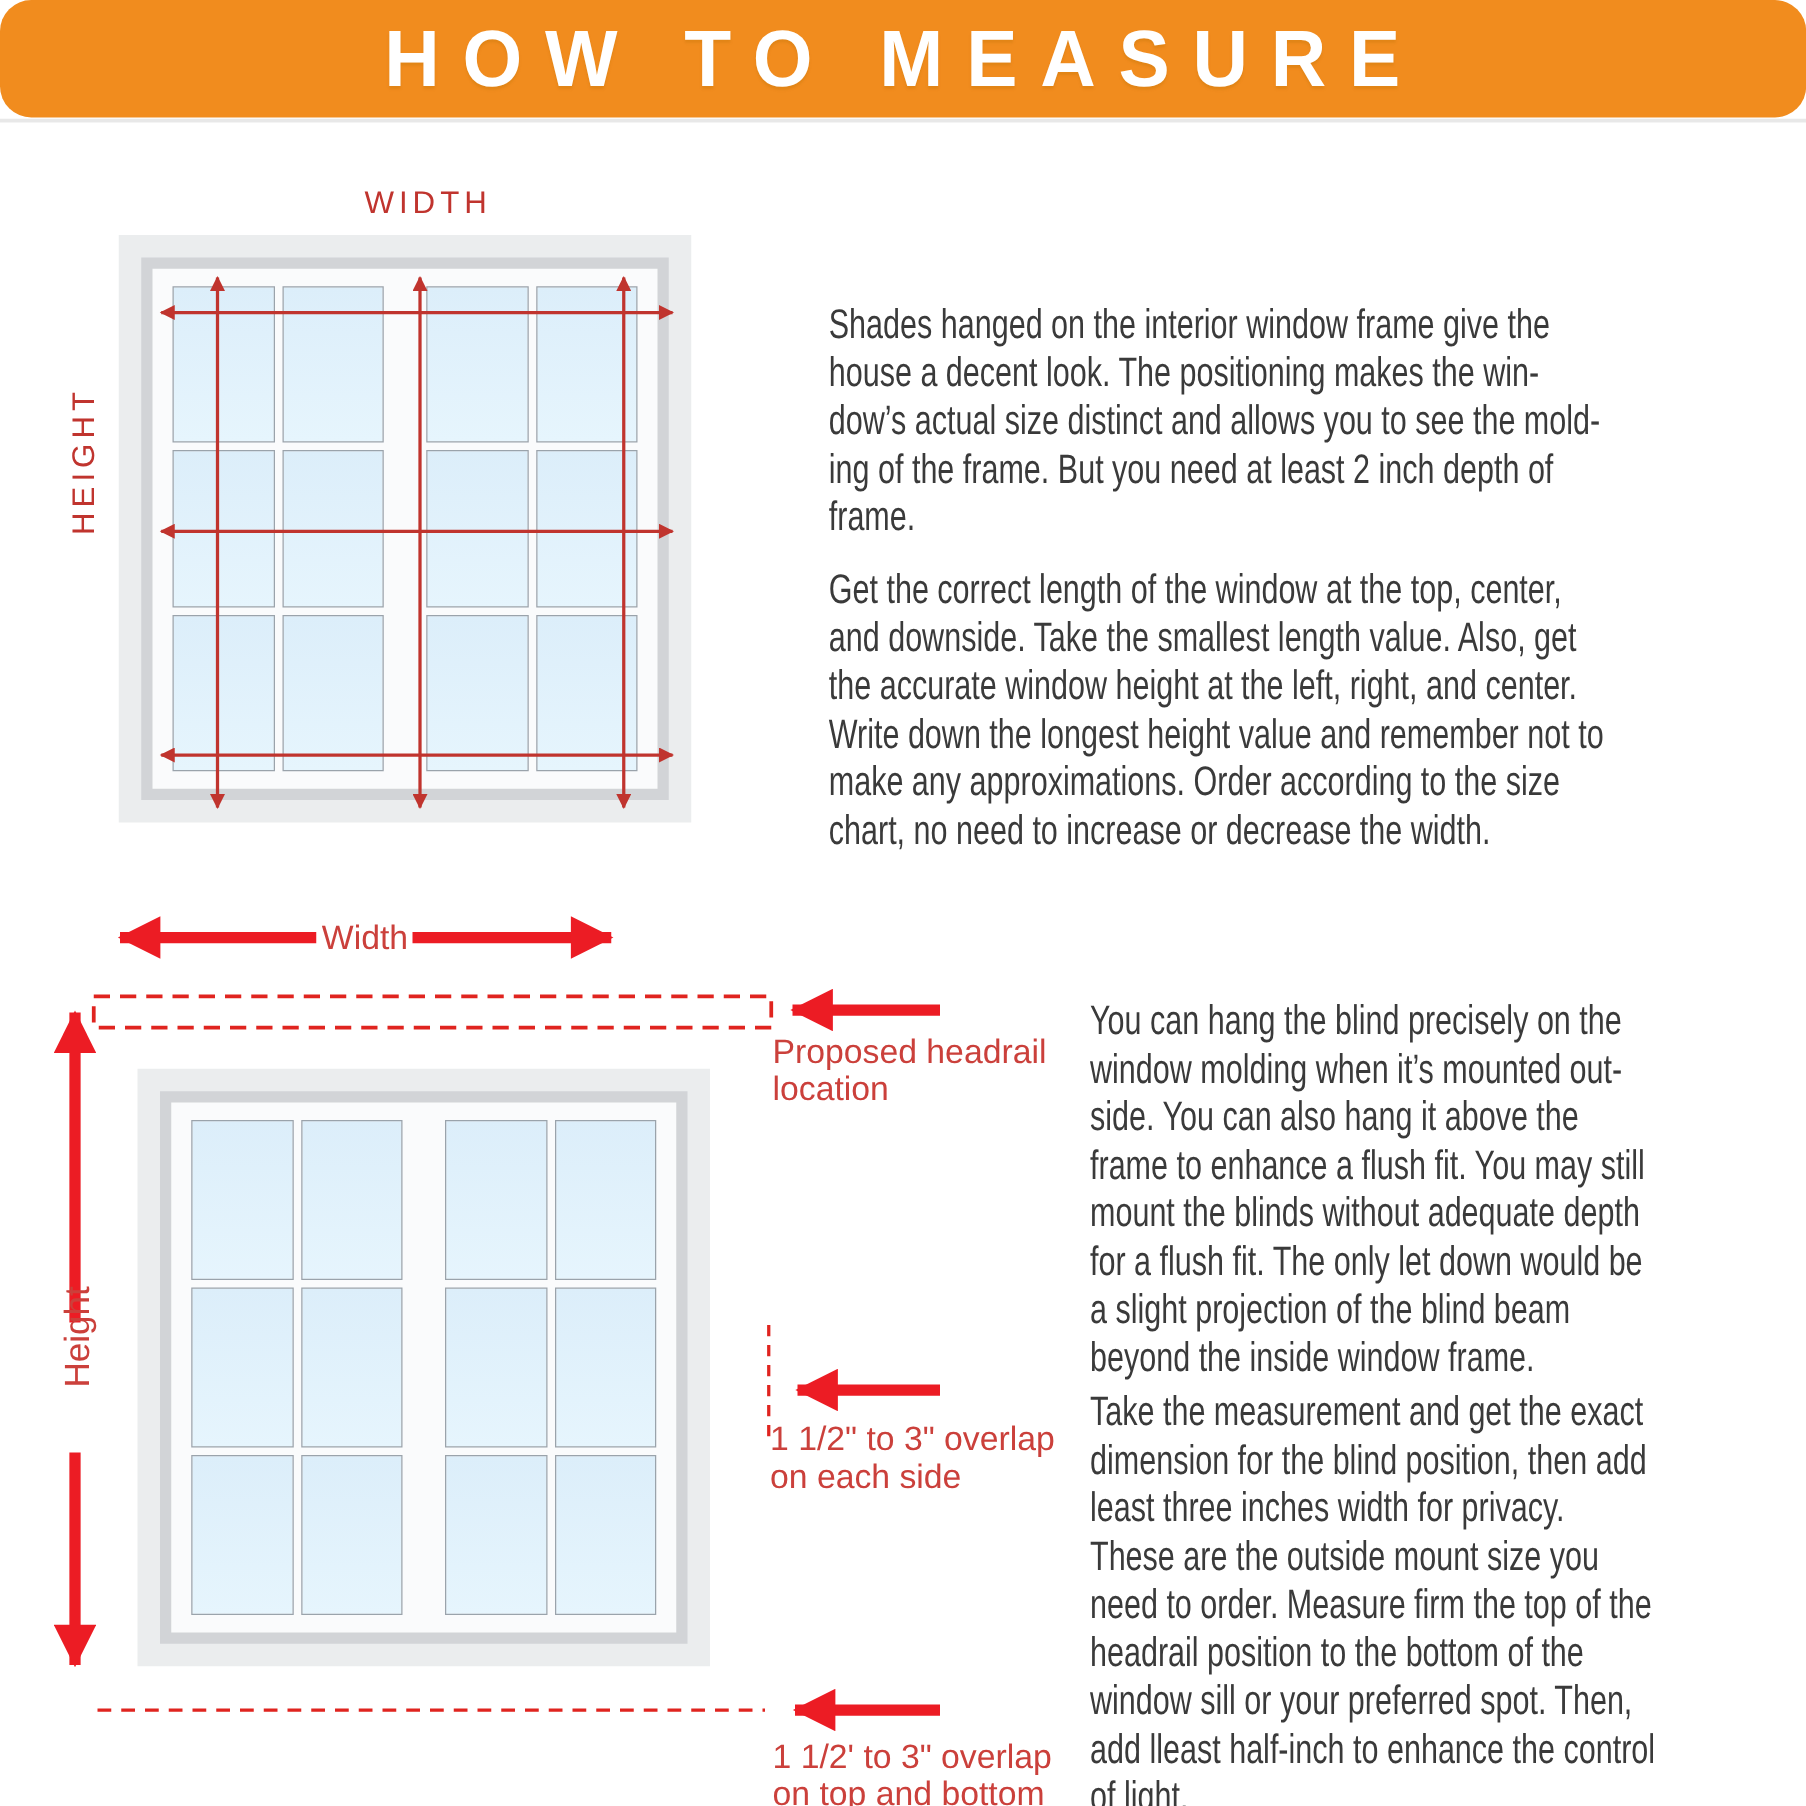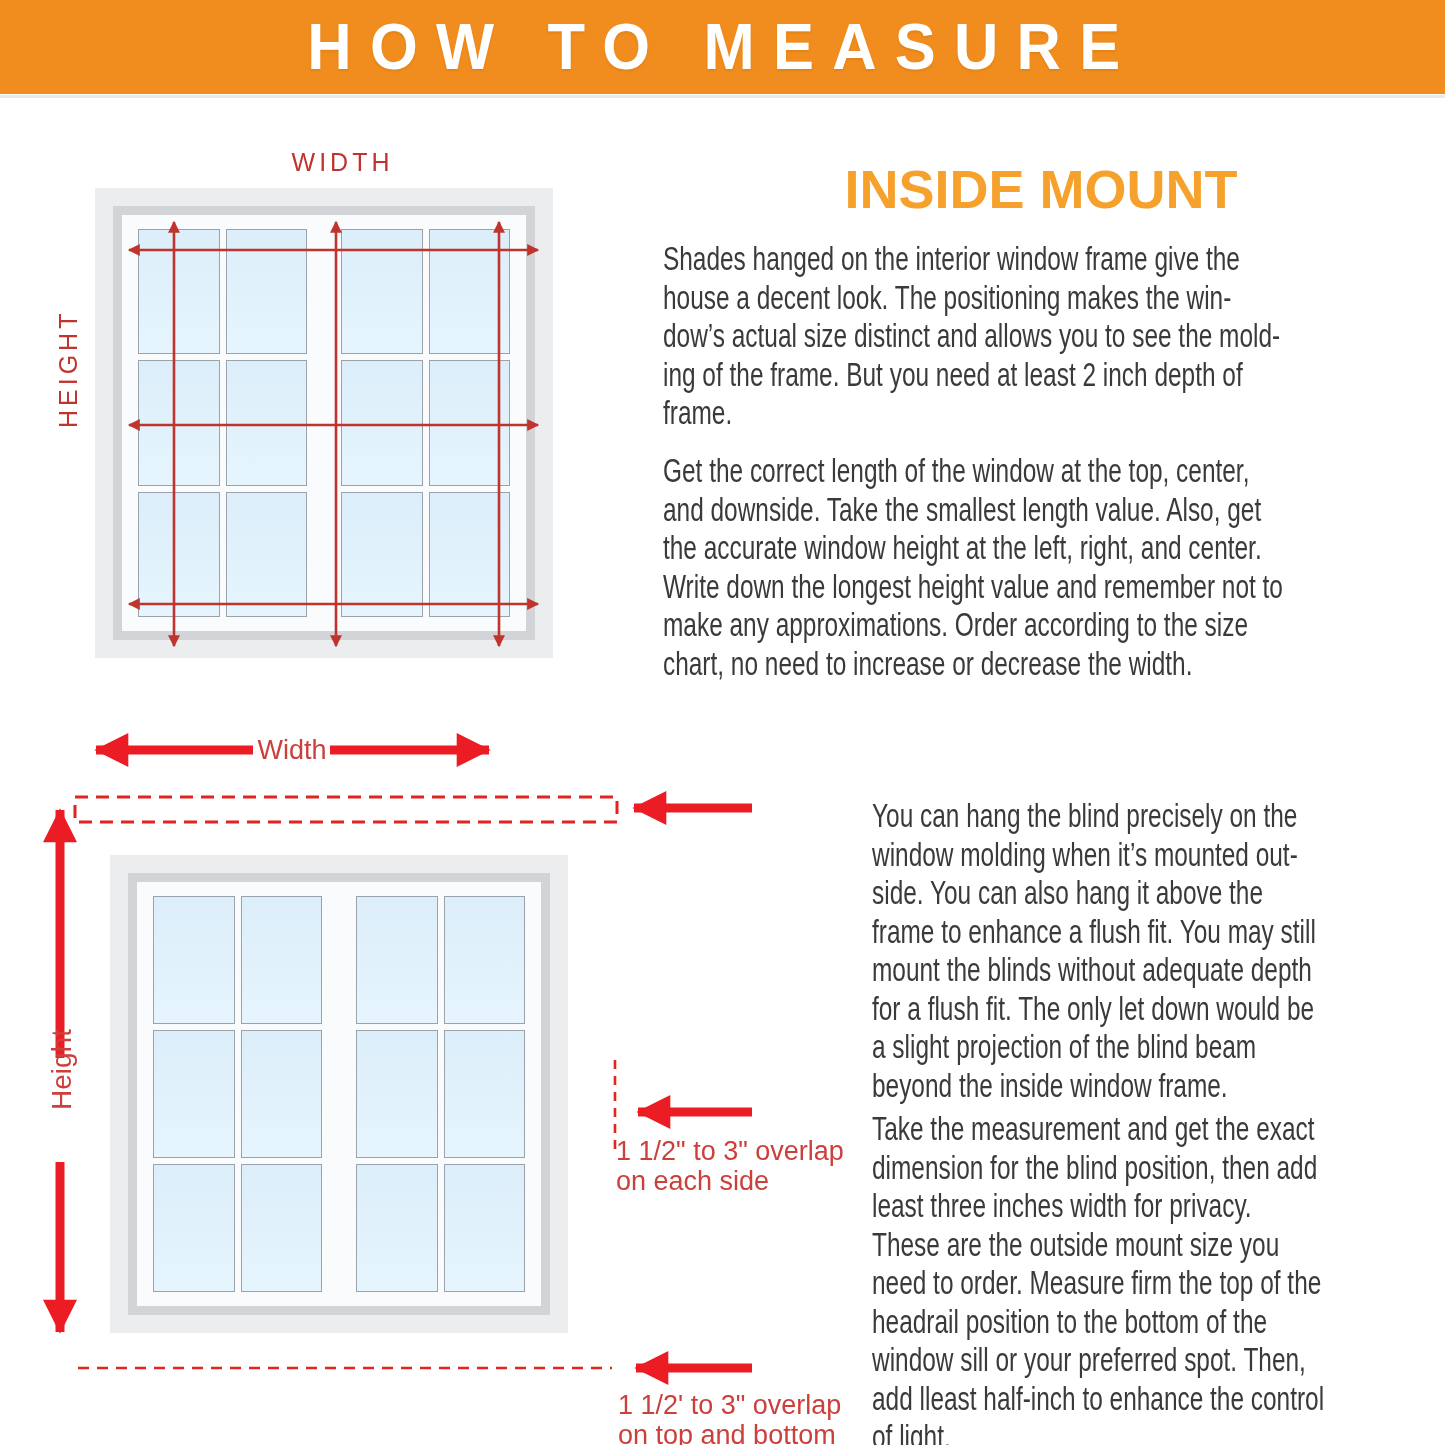--- a/index.html
+++ b/index.html
@@ -2,21 +2,21 @@
 <html><head>
 <meta charset="utf-8">
 <style>
   html,body{margin:0;padding:0;background:#fff;}
   #canvas{position:relative;width:1445px;height:1445px;background:#fff;overflow:hidden;
           font-family:"Liberation Sans","DejaVu Sans",sans-serif;}
   .abs{position:absolute;}
 
   
   .banner{left:0;top:0;width:1445px;height:94px;background:#f18c1e;
-          display:flex;align-items:center;justify-content:center;}
+          display:flex;align-items:center;justify-content:center;border-radius:25px;}
   .banner-title{color:#ffffff;font-size:64px;font-weight:700;letter-spacing:19px;
                 white-space:nowrap;transform:scaleX(.96);text-shadow:0 2px 2px rgba(180,110,0,.25);}
   .banner-edge{left:0;top:95px;width:1445px;height:3px;background:#dcdcdc;opacity:.65;}
 
   
   .win-outer{background:#ebedee;padding:18px;box-sizing:border-box;}
   .win-mid{background:#d2d4d7;padding:9px;width:100%;height:100%;box-sizing:border-box;}
   .win-inner{background:#fafbfc;padding:14px 16px;width:100%;height:100%;box-sizing:border-box;}
   .sashes{display:flex;width:100%;height:100%;}
   .sash{flex:1;display:grid;grid-template-columns:1fr 1fr;grid-template-rows:1fr 1fr 1fr;
@@ -140,28 +140,29 @@
       <line x1="752" y1="1112" x2="638" y2="1112" stroke="#ec1c24" stroke-width="9" marker-end="url(#aK)"></line>
       <line x1="78" y1="1368" x2="612" y2="1368" stroke="#e0241f" stroke-width="2.6" stroke-dasharray="11 8"></line>
       <line x1="752" y1="1368" x2="636" y2="1368" stroke="#ec1c24" stroke-width="9" marker-end="url(#aK)"></line>
     </g>
   </svg>
 
   <div class="abs rotwrap" style="left:62px;top:1110px;">
     <span class="redlabel rot maskbg" style="font-size:28px;">Height</span>
   </div>
 
+  <div class="abs redlabel" style="left:618px;top:826px;">Proposed headrail
+location</div>
 
   <div class="abs redlabel" style="left:616px;top:1136px;">1 1/2" to 3" overlap
 on each side</div>
 
   <div class="abs redlabel" style="left:618px;top:1390px;">1 1/2' to 3" overlap
 on top and bottom</div>
 
-  <div class="abs sec-title" style="left:660px;top:158px;width:762px;">INSIDE MOUNT</div>
 
   <div class="abs body-text" style="left:663px;top:240px;width:980px;">Shades hanged on the interior window frame give the
 house a decent look. The positioning makes the win-
 dow’s actual size distinct and allows you to see the mold-
 ing of the frame. But you need at least 2 inch depth of
 frame.</div>
 
   <div class="abs body-text" style="left:663px;top:452px;width:980px;">Get the correct length of the window at the top, center,
 and downside. Take the smallest length value. Also, get
 the accurate window height at the left, right, and center.

